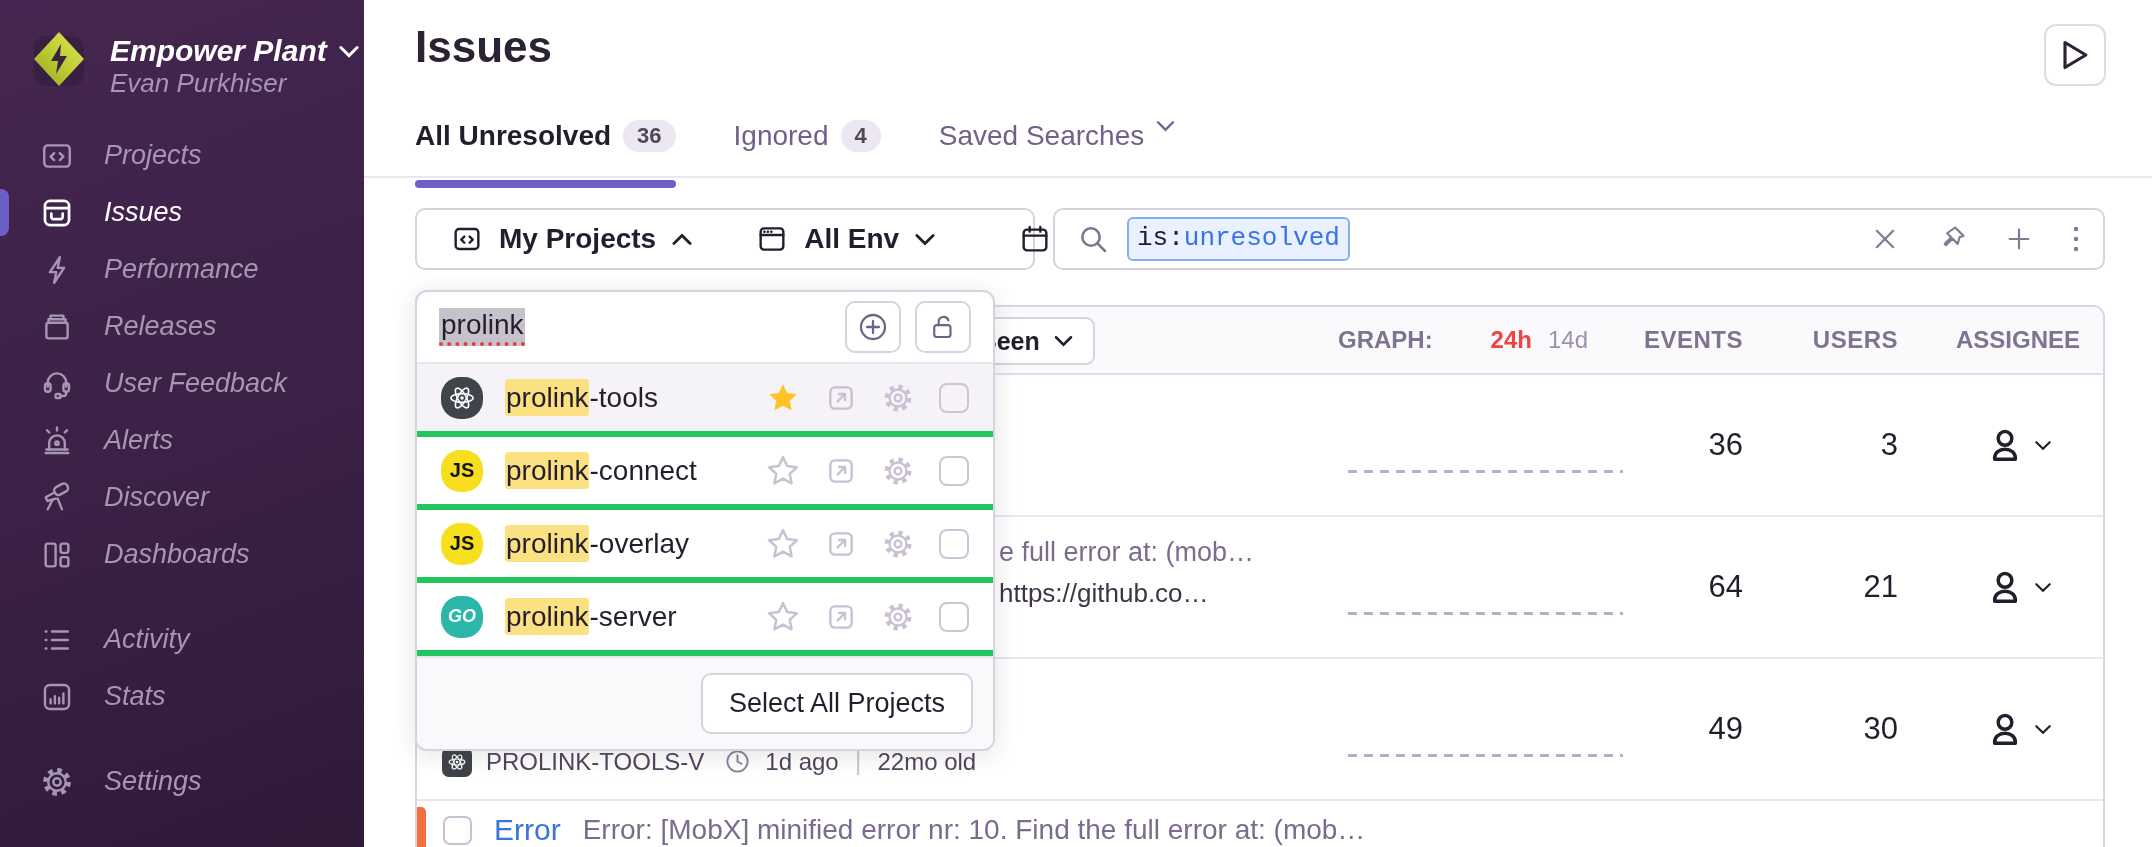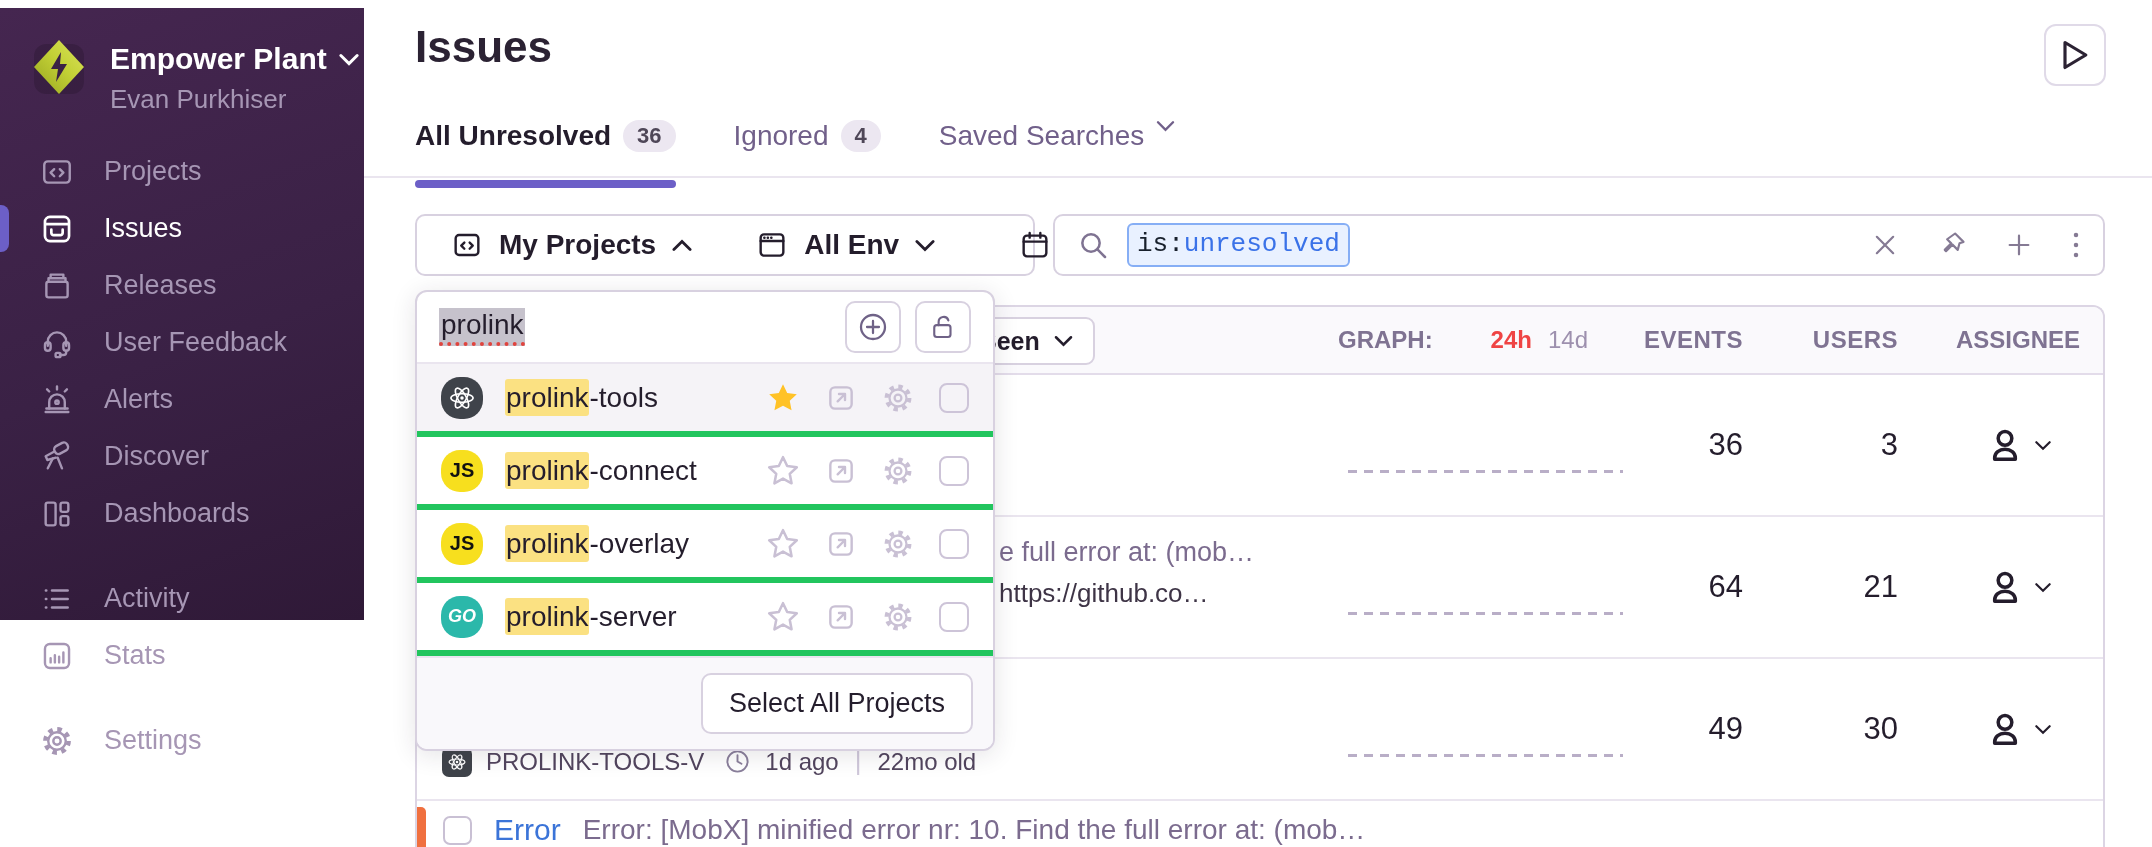--- a/index.html
+++ b/index.html
@@ -2,27 +2,27 @@
 <html><head>
 <meta charset="utf-8">
 <style>
   * { margin:0; padding:0; box-sizing:border-box; }
   html,body { width:2152px; height:847px; }
   body { position:relative; overflow:hidden; background:#fff;
          font-family:"Liberation Sans", sans-serif; color:#2b2233; }
   svg { display:block; }
 
   
-  .sidebar { position:absolute; left:0; top:8px; width:364px; height:612px;
-    background:linear-gradient(160deg,#452650 0%,#3a2145 55%,#2f1937 100%); }
+  .sidebar { position:absolute; left:0; top:0; width:364px; height:847px;
+    background:linear-gradient(160deg,#452650 0%,#3a2145 55%,#2f1937 100%);font-style:italic; }
   .org { display:flex; gap:22px; padding:30px 20px 0 30px; align-items:flex-start; }
   .org-logo { width:58px; height:58px; flex:none; }
   .org-name-row { display:flex; align-items:center; gap:12px; color:#fff;
     font-size:30px; font-weight:700; margin-top:4px; white-space:nowrap; cursor:pointer; }
-  .org-user { color:#a696b4; font-size:26px; margin-top:8px; }
+  .org-user { color:#a696b4; font-size:26px; }
   .nav { margin-top:28px; }
   .nav-item { position:relative; height:57px; display:flex; align-items:center;
     gap:30px; padding-left:40px; color:#a696b4; font-size:27px; cursor:pointer; white-space:nowrap; }
   .nav-item .nic { width:34px; height:34px; flex:none; color:#a696b4; }
   .nav-item.active { color:#fff; }
   .nav-item.active .nic { color:#fff; }
   .nav-item.active::before { content:""; position:absolute; left:0; top:5px; bottom:5px;
     width:9px; background:#6C5FC7; border-radius:0 8px 8px 0; }
   .nav-gap { height:28px; }
 
@@ -38,21 +38,21 @@
     font-size:28px; color:#71608a; cursor:pointer; padding-bottom:6px; white-space:nowrap; }
   .tab.active { color:#241d2c; font-weight:600; }
   .tab.active::after { content:""; position:absolute; left:0; right:0; bottom:-30px;
     height:8px; background:#6C5FC7; border-radius:5px; }
   .pill { font-size:22px; font-weight:700; color:#4f4758; background:#ece7f1;
     border-radius:999px; padding:5px 14px; line-height:1; }
   .pill.solid { background:#6C5FC7; color:#fff; min-width:38px; text-align:center; }
   .tabs-divider { position:absolute; left:0; right:0; top:176px; height:2px; background:#eae5ef; }
 
   
-  .toolbar { position:absolute; left:51px; right:47px; top:214px; display:flex; gap:18px; }
+  .toolbar { position:absolute; left:51px; right:47px; top:208px; display:flex; gap:18px; }
   .filter-group { width:620px; height:62px; border:2px solid #d8d1e0; border-radius:10px;
     display:flex; align-items:center; background:#fff; flex:none; }
   .fseg { display:flex; align-items:center; gap:16px; font-size:28px; font-weight:700;
     color:#241d2c; cursor:pointer; padding:0 10px; white-space:nowrap; }
   .fseg .fic { color:#241d2c; }
   .fseg-1 { margin-left:24px; margin-right:44px; }
   .fseg-2 { margin-right:32px; }
   .fdivider { width:2px; height:58px; background:#e6e0ee; margin-right:32px; }
   .chev { color:#241d2c; }
   .search-bar { flex:1; height:62px; border:2px solid #d8d1e0; border-radius:10px;
@@ -172,20 +172,26 @@
     <div class="nav-item active">
       <svg class="nic" viewBox="0 0 24 24" fill="none" stroke="currentColor" stroke-width="1.9" stroke-linecap="round" stroke-linejoin="round">
           <rect x="3.5" y="3.5" width="17" height="17" rx="3.5"></rect>
           <path d="M4 8.5h16"></path>
           <path d="M8 12.5v2.2a1.6 1.6 0 0 0 1.6 1.6h4.8a1.6 1.6 0 0 0 1.6-1.6v-2.2"></path>
         </svg>
       <span>Issues</span>
     </div>
     <div class="nav-item">
       <svg class="nic" viewBox="0 0 24 24" fill="none" stroke="currentColor" stroke-width="1.7" stroke-linecap="round" stroke-linejoin="round">
+          <path d="M14 3 L7 13.5 h4.5 L10 21 L17 10.5 h-4.5 Z"></path>
+        </svg>
+      <span>Performance</span>
+    </div>
+    <div class="nav-item">
+      <svg class="nic" viewBox="0 0 24 24" fill="none" stroke="currentColor" stroke-width="1.7" stroke-linecap="round" stroke-linejoin="round">
           <rect x="4.5" y="9" width="15" height="11" rx="1.5"></rect>
           <path d="M6 9V6.5h12V9M7.5 6.5V4h9v2.5"></path>
         </svg>
       <span>Releases</span>
     </div>
     <div class="nav-item">
       <svg class="nic" viewBox="0 0 24 24" fill="none" stroke="currentColor" stroke-width="1.7" stroke-linecap="round" stroke-linejoin="round">
           <path d="M5.5 14v-3a6.5 6.5 0 0 1 13 0v3"></path>
           <rect x="3.5" y="11.5" width="4" height="6" rx="2"></rect>
           <rect x="16.5" y="11.5" width="4" height="6" rx="2"></rect>

